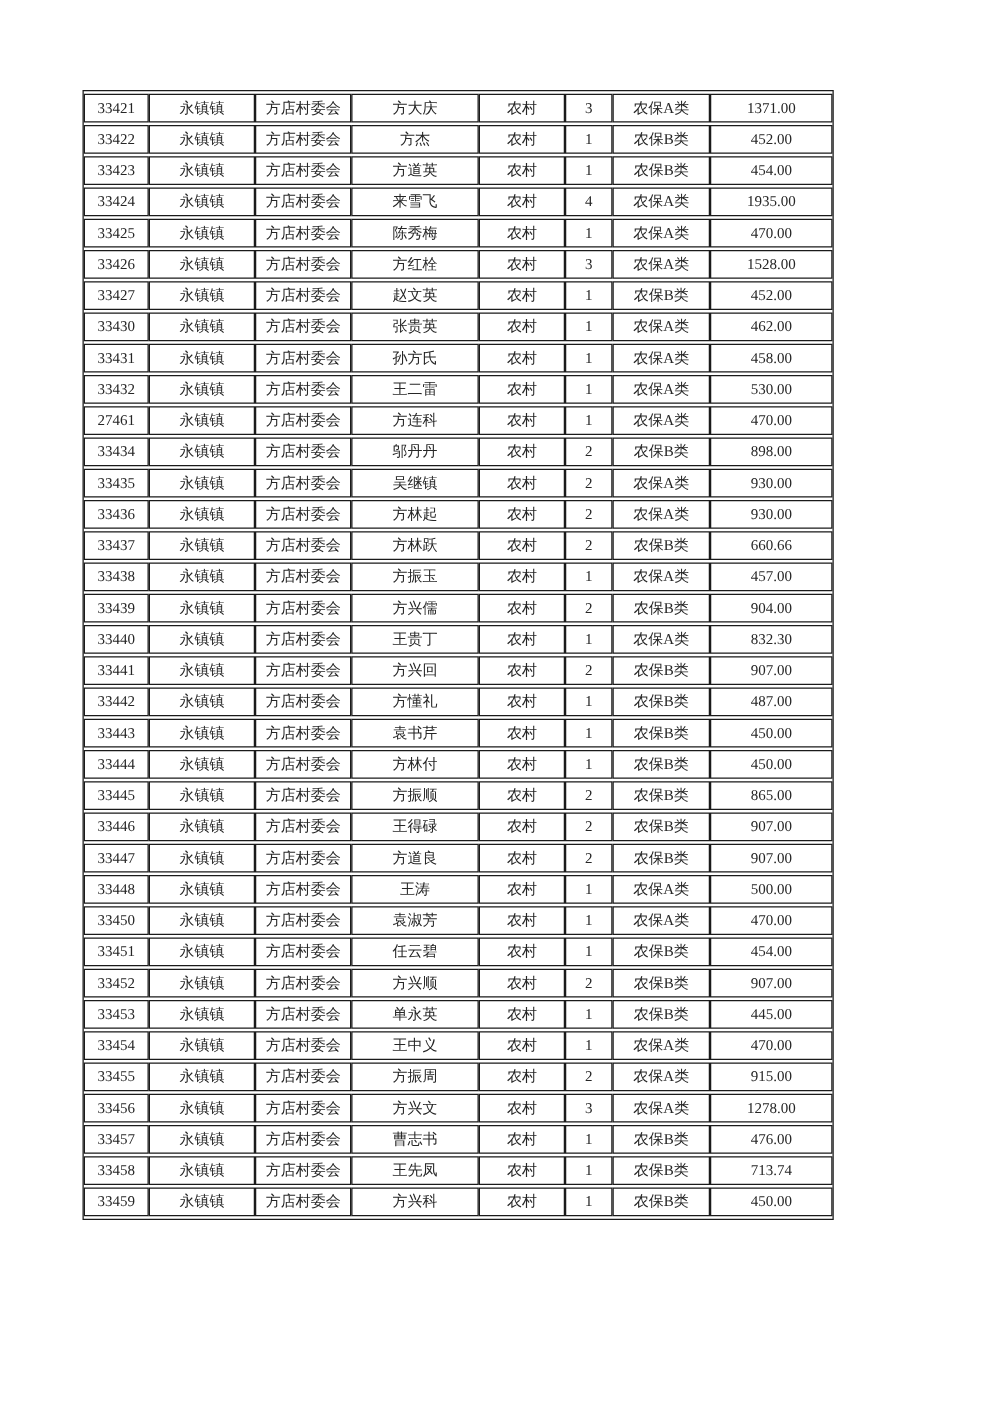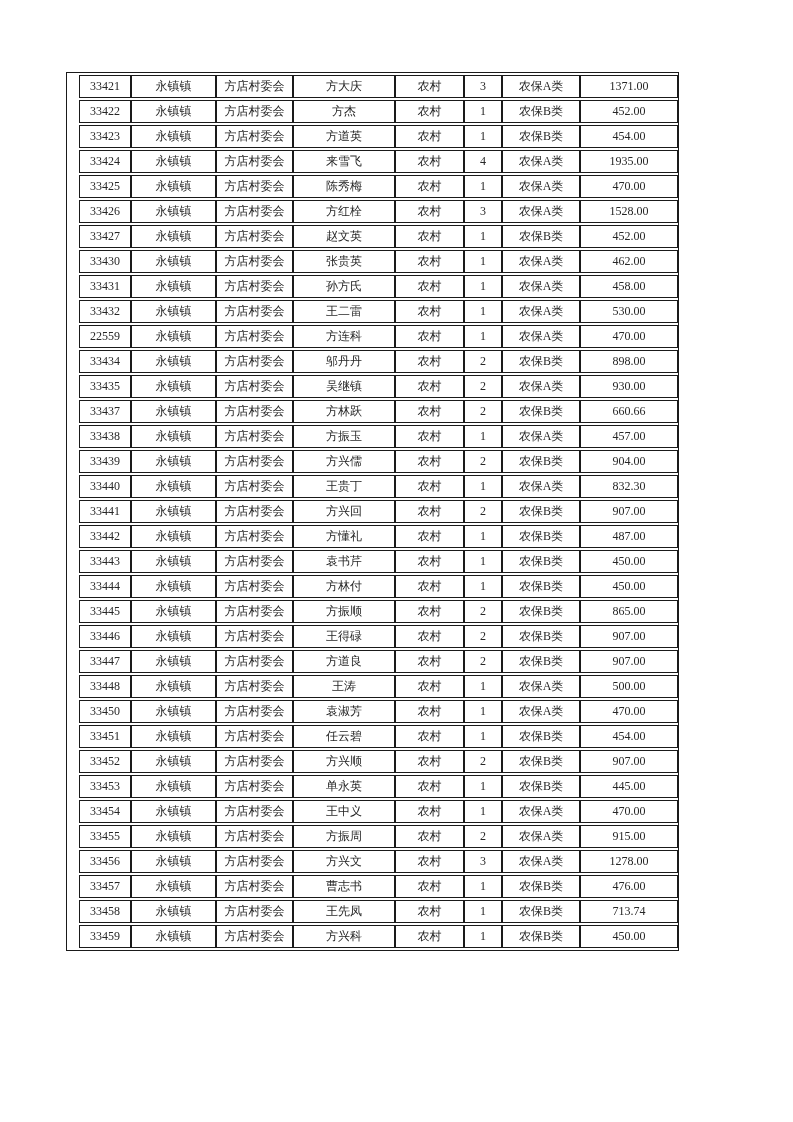--- a/index.html
+++ b/index.html
@@ -22,21 +22,20 @@
   }
   table.roster {
     position: absolute;
     left: 66px;
     top: 72px;
     border-collapse: separate;
     border-spacing: 0 2px;
     border: 1px solid #1a1a1a;
     table-layout: fixed;
     background: #ffffff;
-    padding-left: 12px;
   }
   table.roster td {
     box-sizing: border-box;
     border: 1px solid #1a1a1a;
     height: 21px;
     line-height: 21px;
     padding: 0;
     text-align: center;
     vertical-align: middle;
     font-size: 12px;
@@ -164,21 +163,21 @@
         <td>33432</td>
         <td>永镇镇</td>
         <td>方店村委会</td>
         <td>王二雷</td>
         <td>农村</td>
         <td>1</td>
         <td>农保A类</td>
         <td>530.00</td>
       </tr>
         <tr>
-        <td>22559</td>
+        <td>27461</td>
         <td>永镇镇</td>
         <td>方店村委会</td>
         <td>方连科</td>
         <td>农村</td>
         <td>1</td>
         <td>农保A类</td>
         <td>470.00</td>
       </tr>
         <tr>
         <td>33434</td>
@@ -188,20 +187,30 @@
         <td>农村</td>
         <td>2</td>
         <td>农保B类</td>
         <td>898.00</td>
       </tr>
         <tr>
         <td>33435</td>
         <td>永镇镇</td>
         <td>方店村委会</td>
         <td>吴继镇</td>
+        <td>农村</td>
+        <td>2</td>
+        <td>农保A类</td>
+        <td>930.00</td>
+      </tr>
+        <tr>
+        <td>33436</td>
+        <td>永镇镇</td>
+        <td>方店村委会</td>
+        <td>方林起</td>
         <td>农村</td>
         <td>2</td>
         <td>农保A类</td>
         <td>930.00</td>
       </tr>
         <tr>
         <td>33437</td>
         <td>永镇镇</td>
         <td>方店村委会</td>
         <td>方林跃</td>

